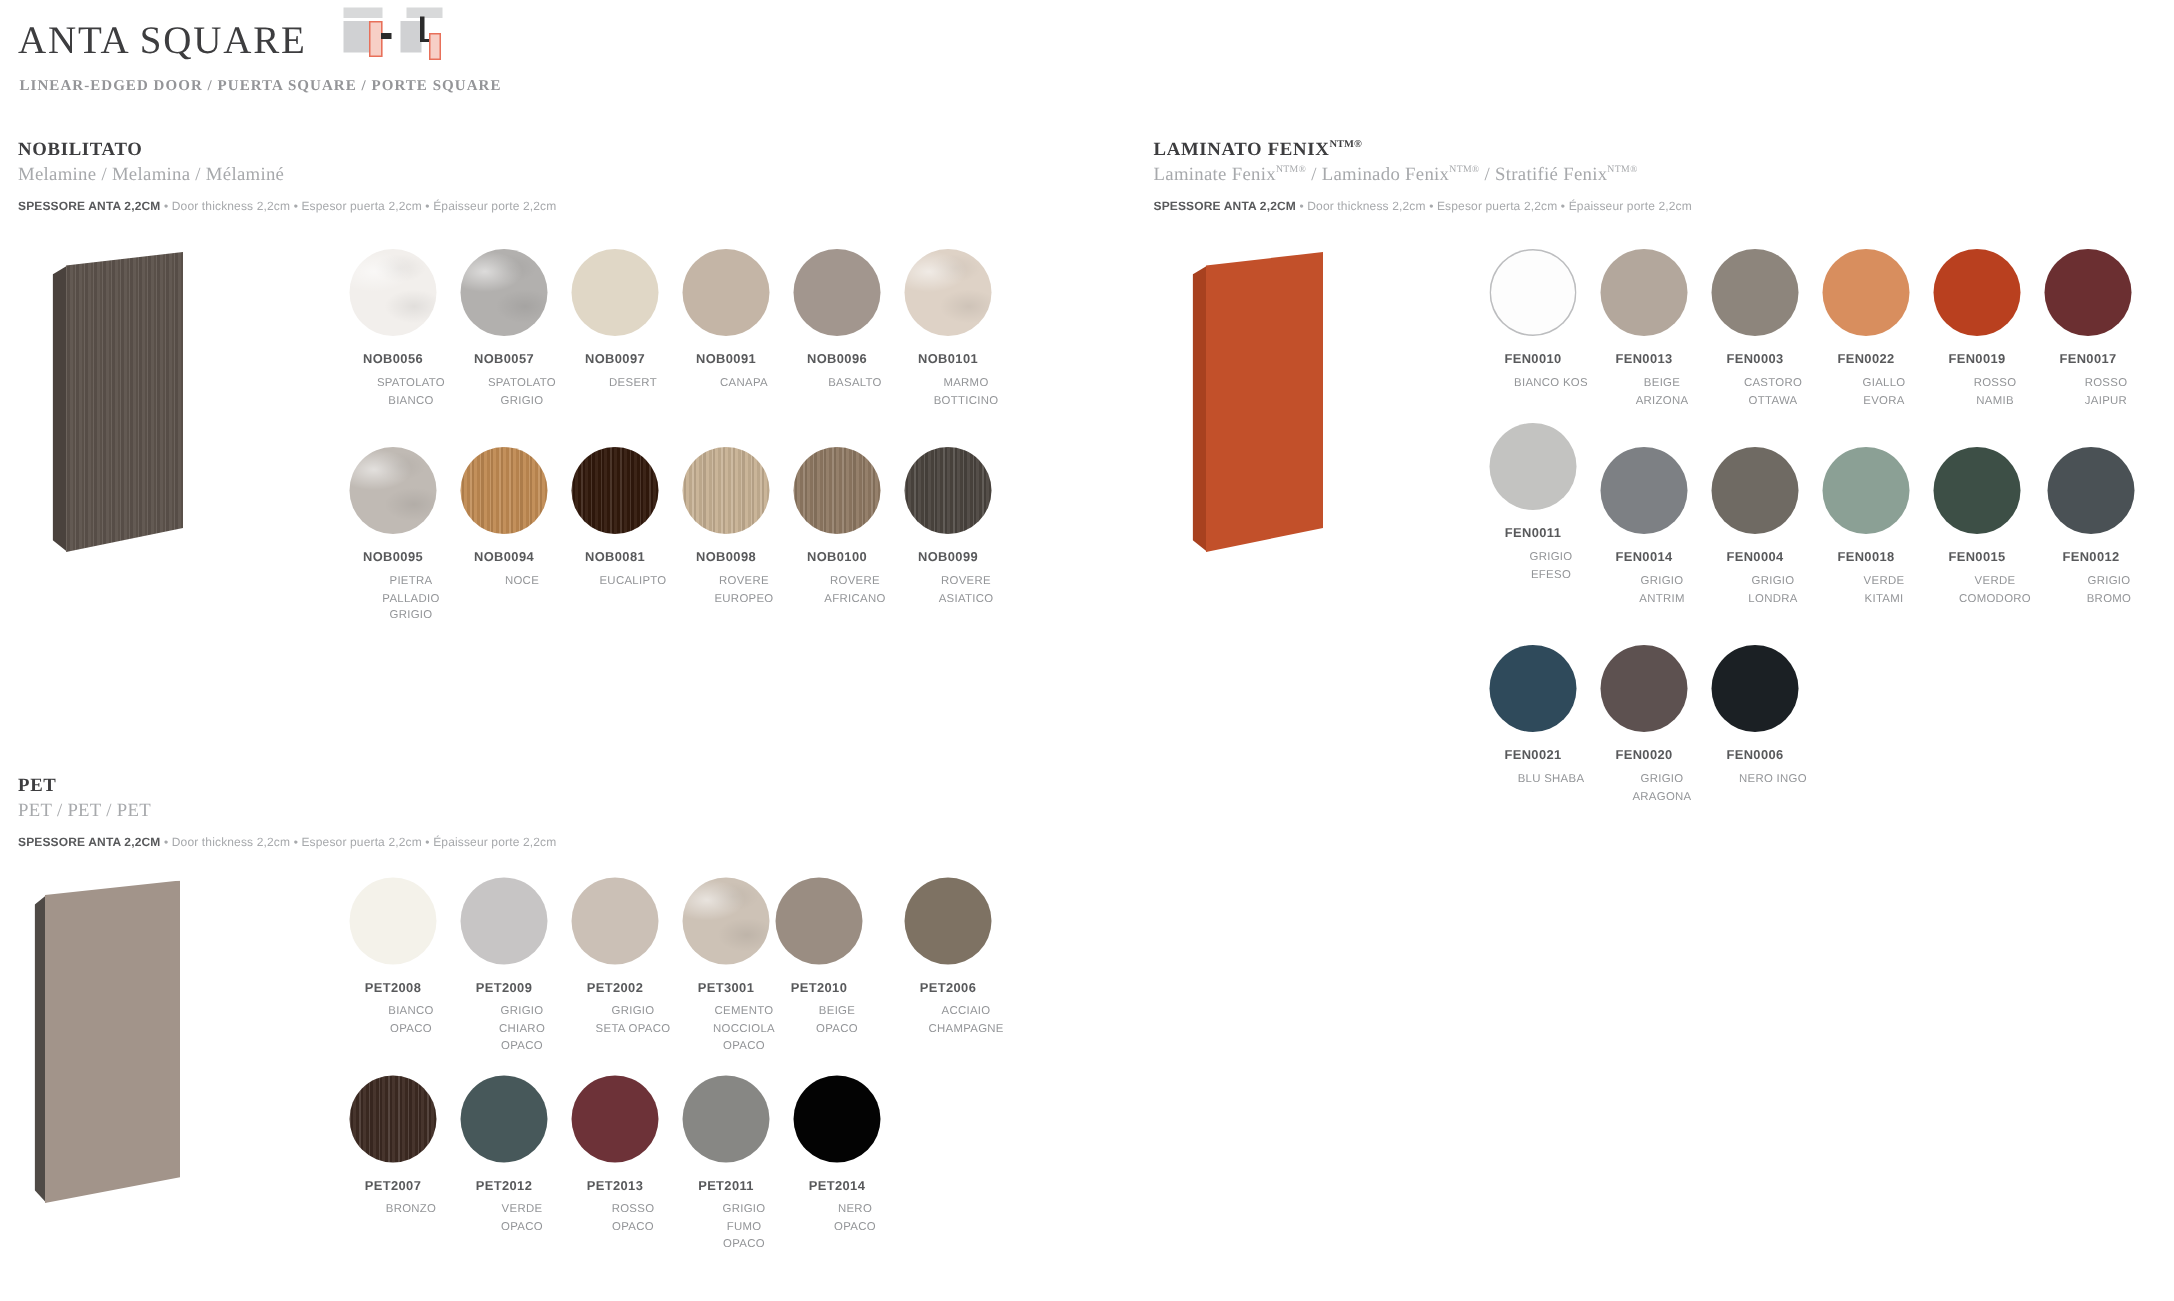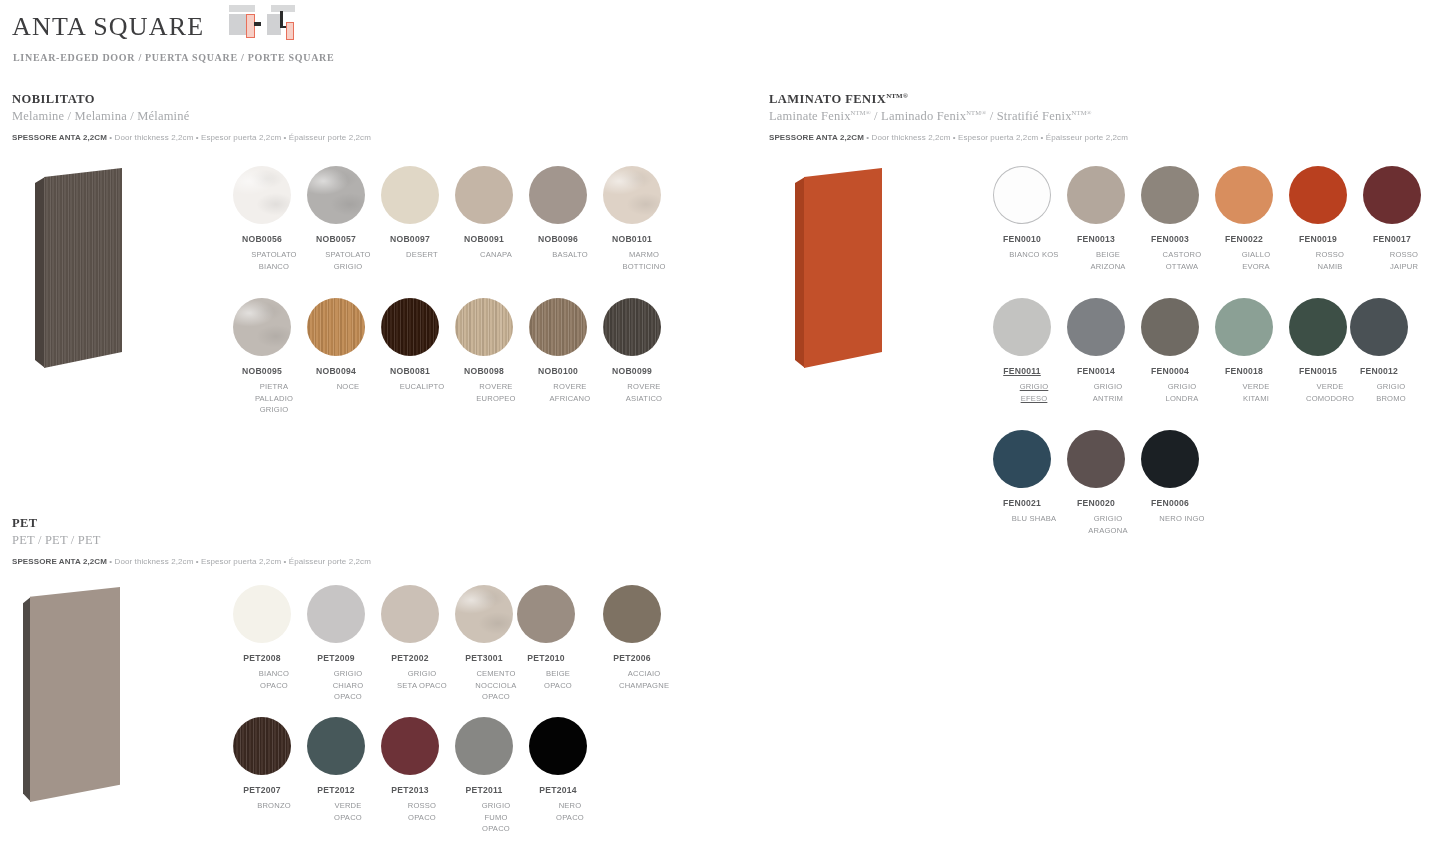--- a/index.html
+++ b/index.html
@@ -354,21 +354,21 @@
       <div class="swatch-cell" style="left: 296px; top: 0px;">
         <div class="swatch-disc" style="background: rgb(185, 64, 31);"></div>
         <div class="swatch-code">FEN0019</div>
         <div class="swatch-name">ROSSO NAMIB</div>
       </div>
       <div class="swatch-cell" style="left: 370px; top: 0px;">
         <div class="swatch-disc" style="background: rgb(107, 47, 49);"></div>
         <div class="swatch-code">FEN0017</div>
         <div class="swatch-name">ROSSO JAIPUR</div>
       </div>
-      <div class="swatch-cell" style="left: 0px; top: 132px; text-decoration: underline;">
+      <div class="swatch-cell" style="left: 0px; top: 116px;">
         <div class="swatch-disc" style="background: rgb(195, 195, 193);"></div>
         <div class="swatch-code">FEN0011</div>
         <div class="swatch-name">GRIGIO EFESO</div>
       </div>
       <div class="swatch-cell" style="left: 74px; top: 132px;">
         <div class="swatch-disc" style="background: rgb(125, 128, 132);"></div>
         <div class="swatch-code">FEN0014</div>
         <div class="swatch-name">GRIGIO ANTRIM</div>
       </div>
       <div class="swatch-cell" style="left: 148px; top: 132px;">
@@ -379,21 +379,21 @@
       <div class="swatch-cell" style="left: 222px; top: 132px;">
         <div class="swatch-disc" style="background: rgb(139, 160, 149);"></div>
         <div class="swatch-code">FEN0018</div>
         <div class="swatch-name">VERDE KITAMI</div>
       </div>
       <div class="swatch-cell" style="left: 296px; top: 132px;">
         <div class="swatch-disc" style="background: rgb(61, 79, 70);"></div>
         <div class="swatch-code">FEN0015</div>
         <div class="swatch-name">VERDE COMODORO</div>
       </div>
-      <div class="swatch-cell" style="left: 357px; top: 132px; text-align: center;">
+      <div class="swatch-cell" style="left: 372px; top: 132px; text-align: center;">
         <div class="swatch-disc" style="background: rgb(74, 81, 85);"></div>
         <div class="swatch-code">FEN0012</div>
         <div class="swatch-name">GRIGIO BROMO</div>
       </div>
       <div class="swatch-cell" style="left: 0px; top: 264px;">
         <div class="swatch-disc" style="background: rgb(47, 74, 91);"></div>
         <div class="swatch-code">FEN0021</div>
         <div class="swatch-name">BLU SHABA</div>
       </div>
       <div class="swatch-cell" style="left: 74px; top: 264px;">

